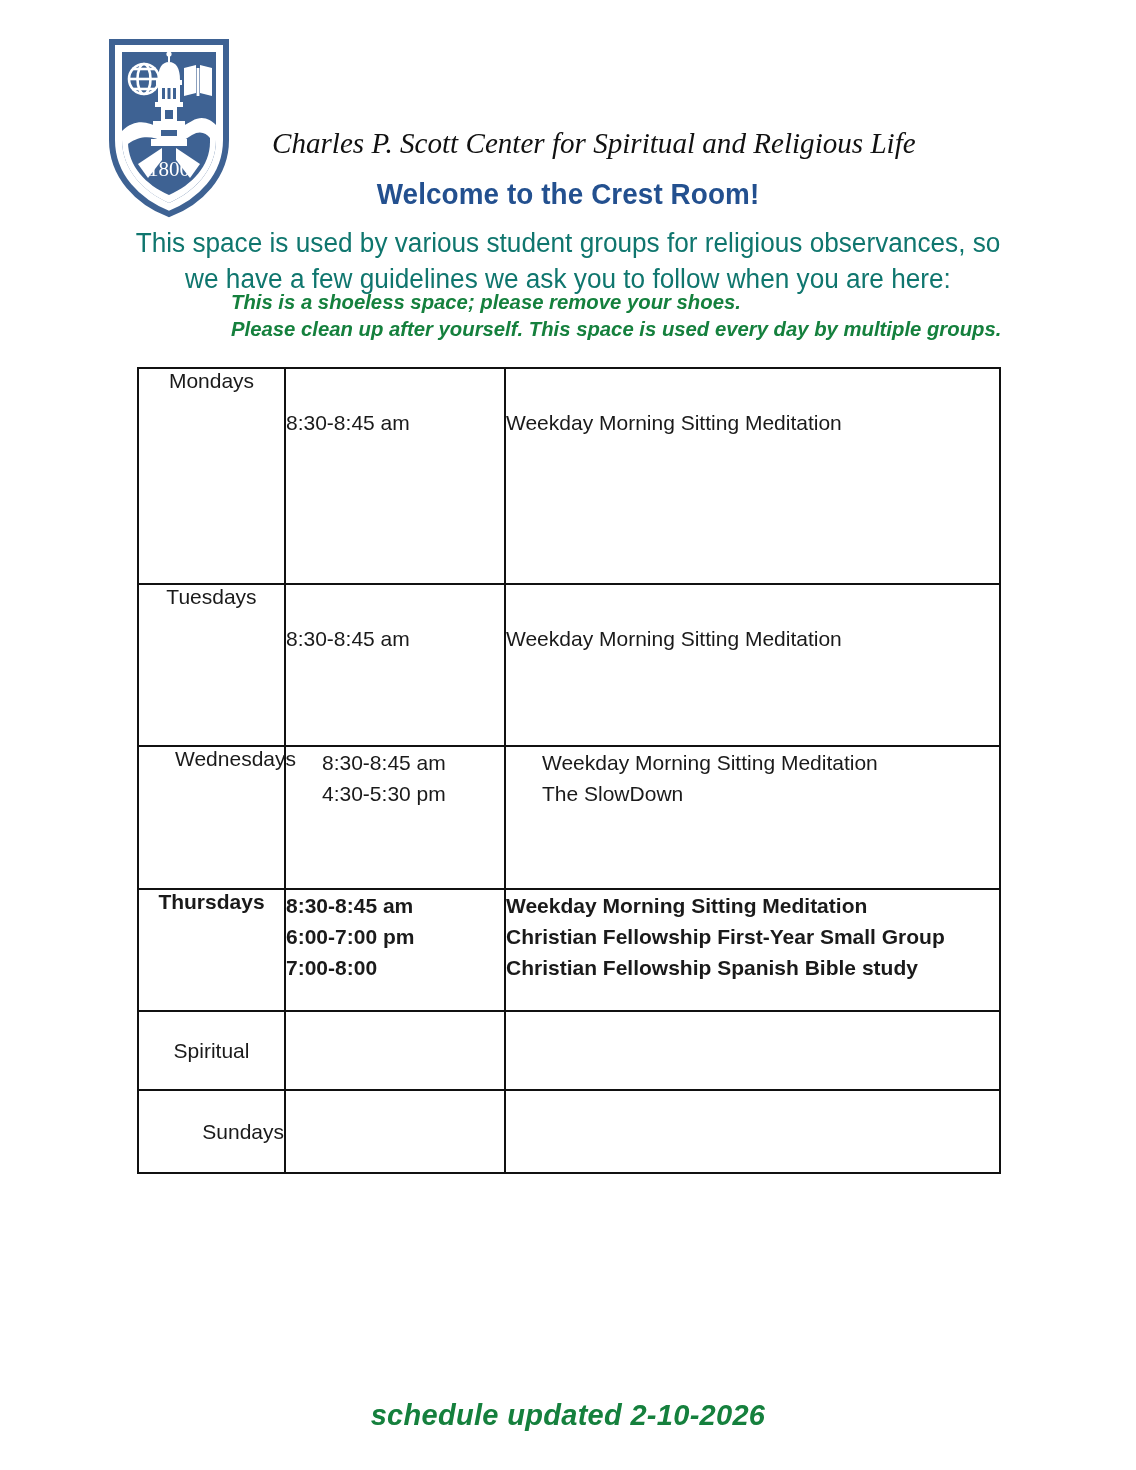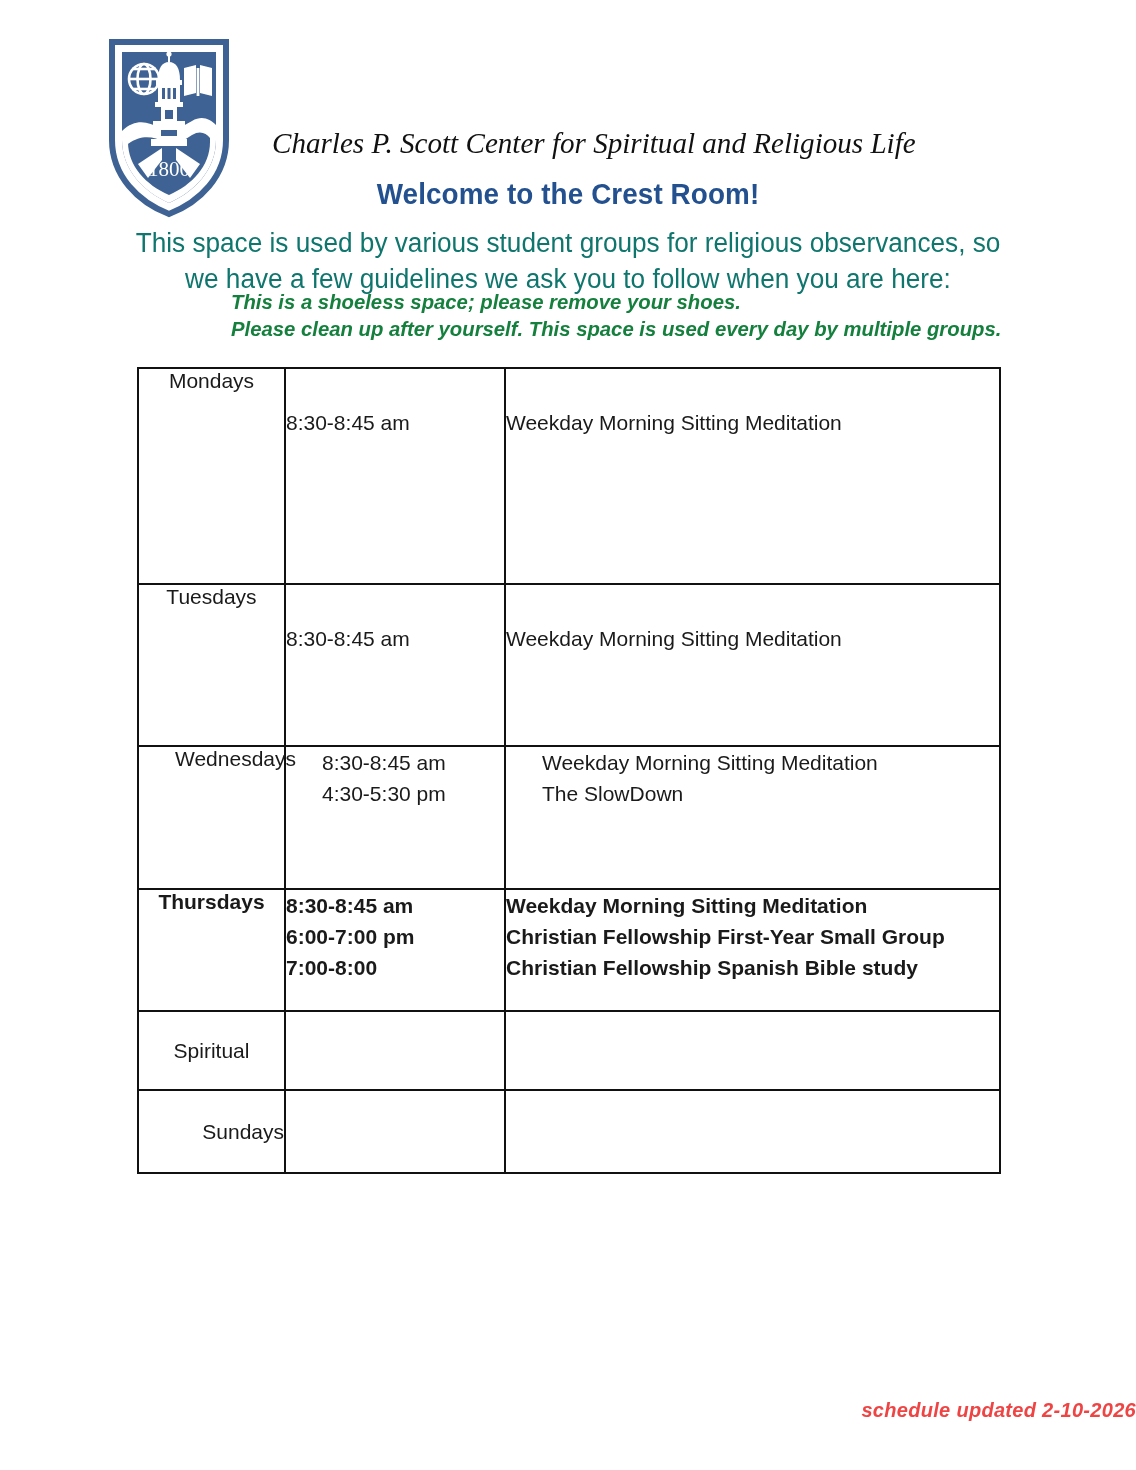--- a/index.html
+++ b/index.html
@@ -143,25 +143,25 @@
   tr.r-sat td { height: 79px; }
   tr.r-sun td { height: 83px; text-align: right; }
   tr.r-sat td.day, tr.r-sun td.day { vertical-align: middle; }
 
   
   .footer {
     position: absolute;
     left: 0;
     right: 0;
     top: 1399px;
-    text-align: right;
-    font-size: 20px;
+    text-align: center;
+    font-size: 29px;
     font-weight: bold;
     font-style: italic;
-    color: #ef4444;
+    color: #15803d;
     letter-spacing: 0.3px;
   }
 </style>
 </head>
 <body>
 
 <div class="header">
 
   <div class="crest">
     <svg viewBox="0 0 122 182" xmlns="http://www.w3.org/2000/svg" aria-hidden="true">

